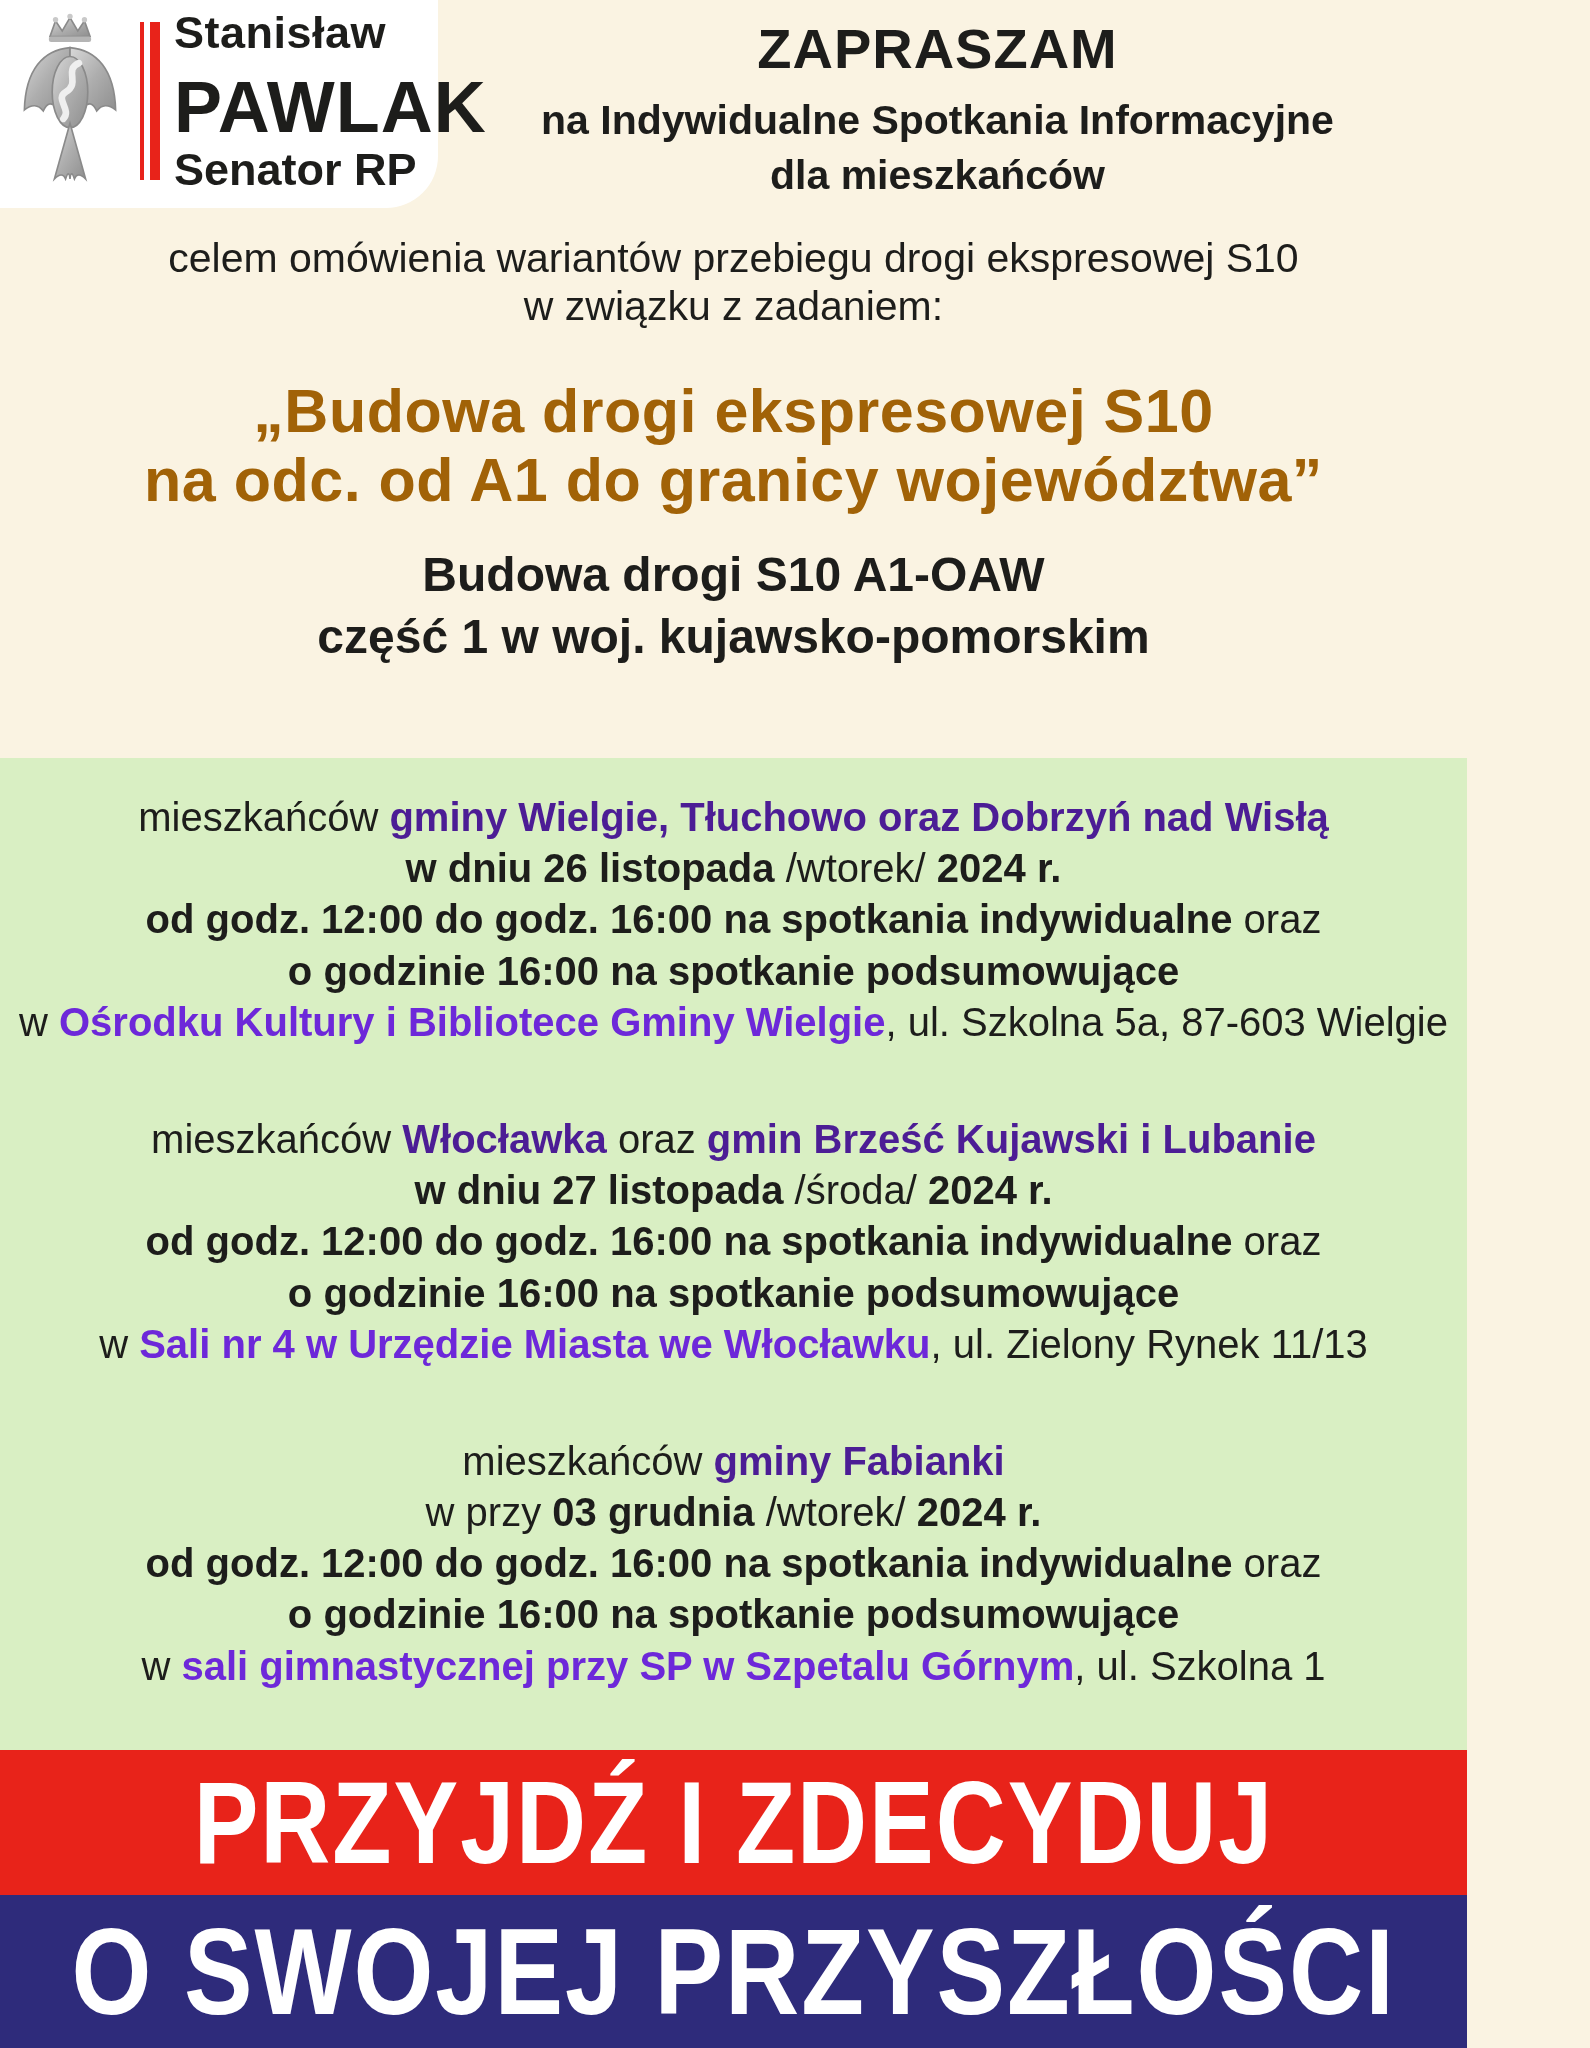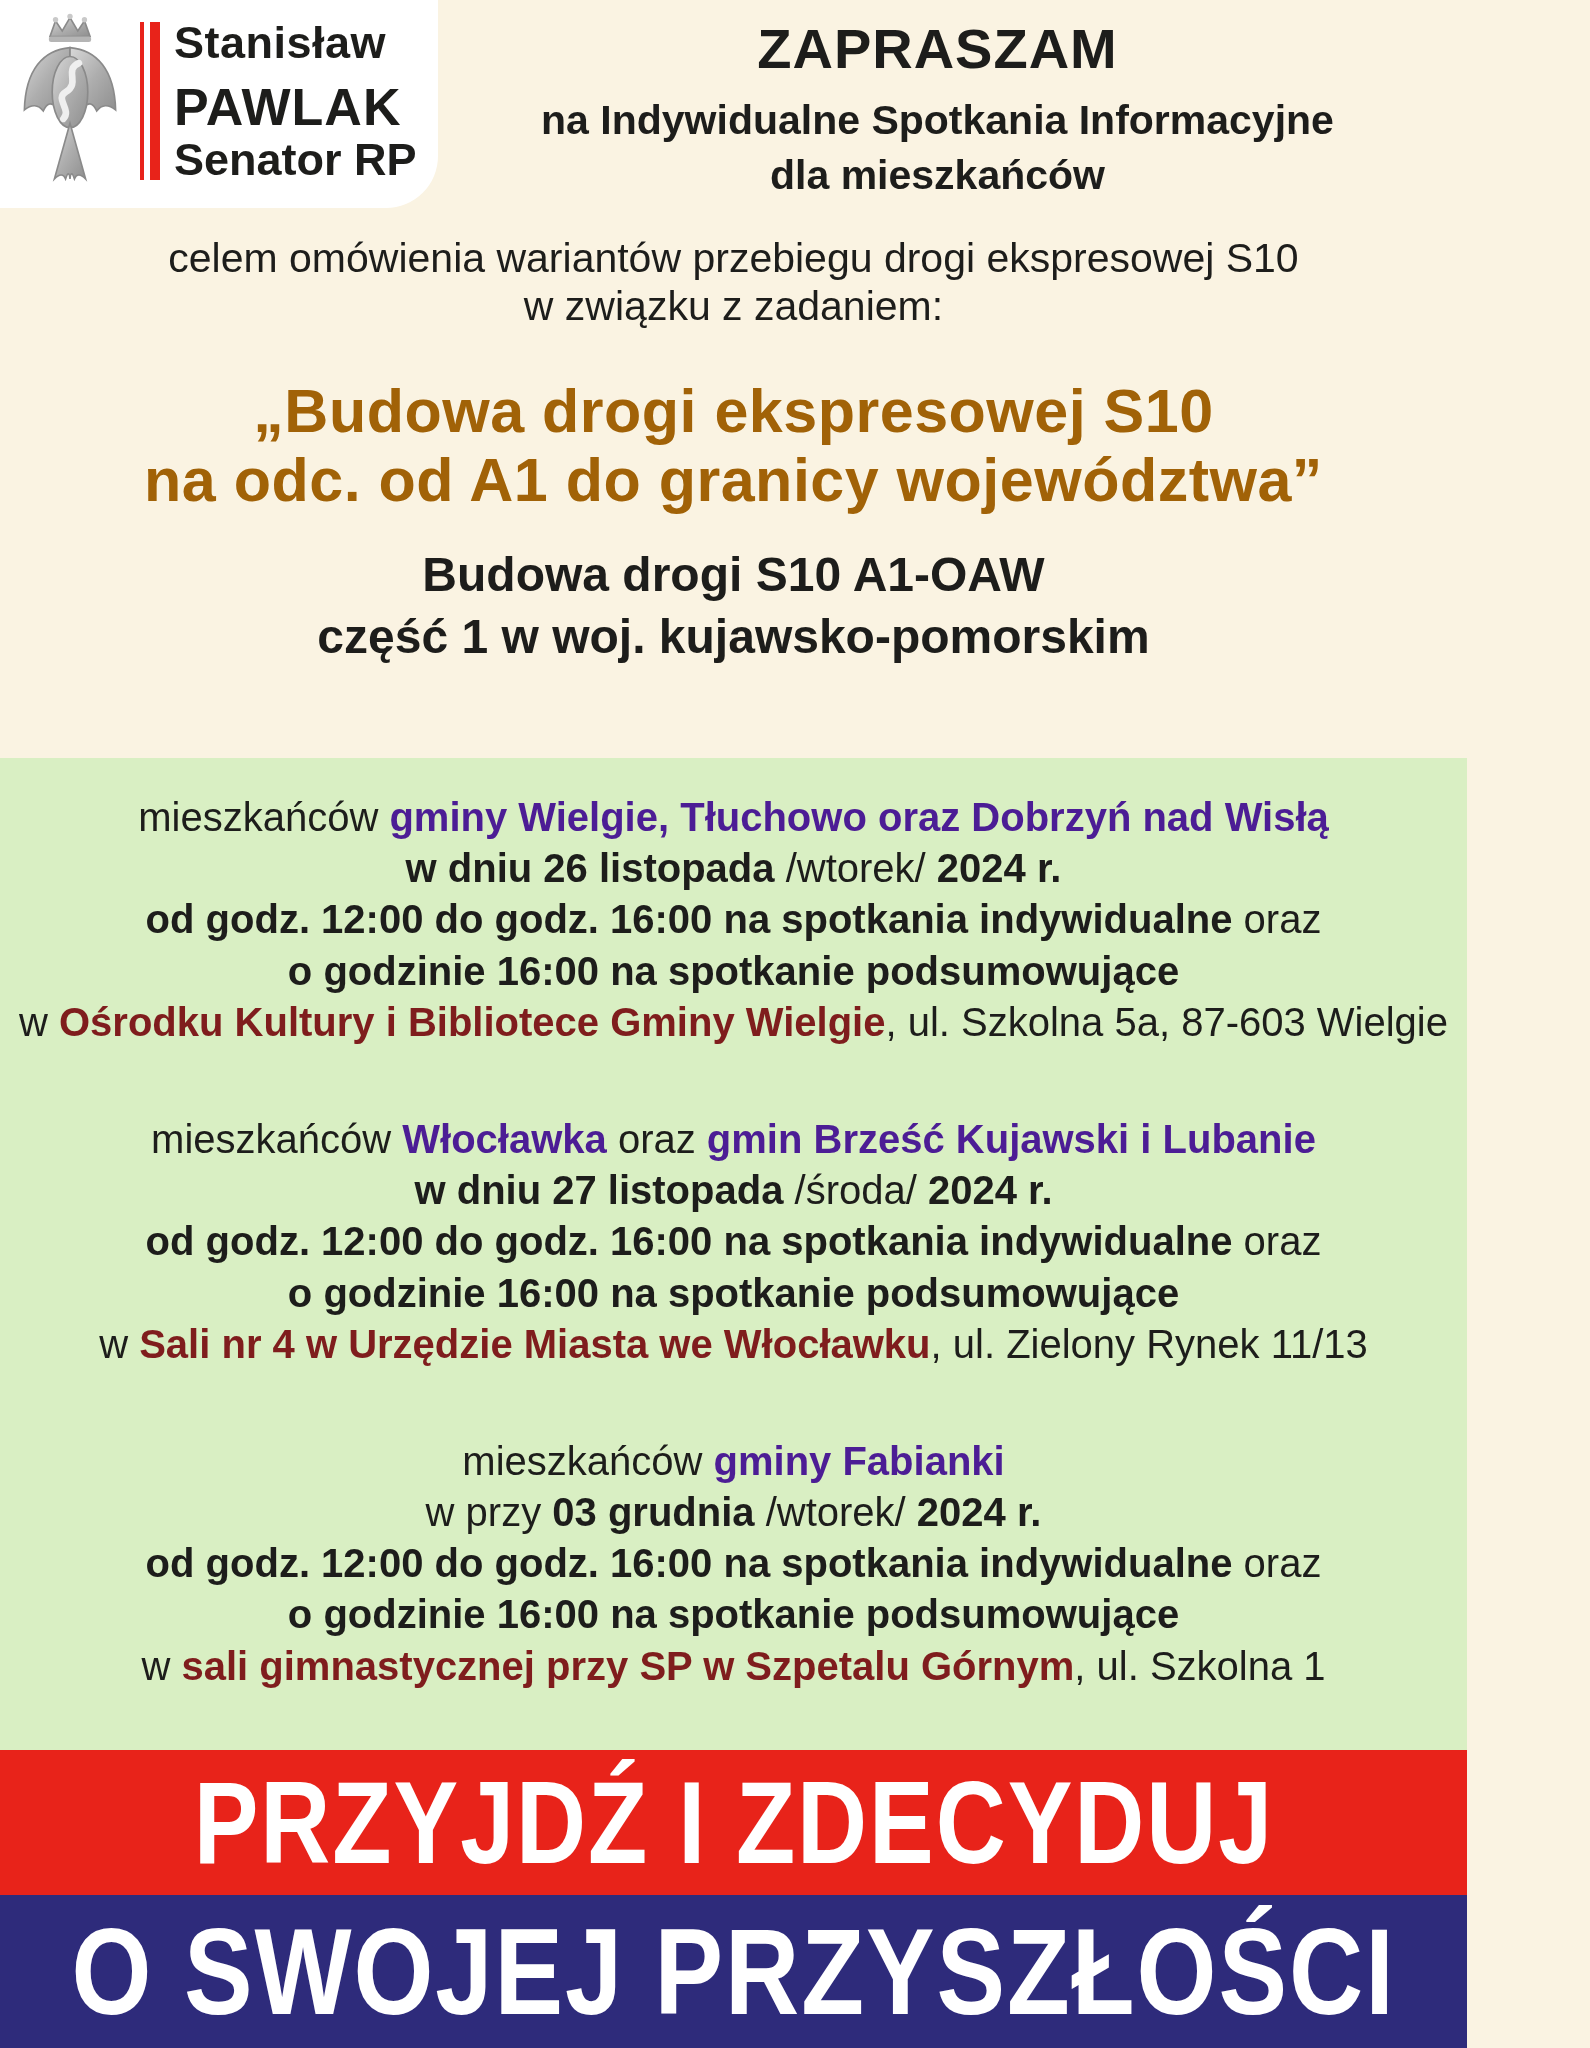--- a/index.html
+++ b/index.html
@@ -20,21 +20,21 @@
     display:flex;align-items:center;gap:14px;
     padding:8px 10px 14px 14px;flex:0 0 auto;
   }
   .eagle{width:112px;height:178px;flex:0 0 auto;}
   .red-stripe{
     width:20px;height:158px;flex:0 0 auto;
     background:linear-gradient(90deg,#e8231a 0 18%,#ffffff 18% 48%,#e8231a 48% 100%);
   }
   .logo-text{line-height:1;}
   .logo-name1{font-size:45px;font-weight:700;letter-spacing:0.5px;}
-  .logo-name2{font-size:52px;font-weight:800;letter-spacing:1px;margin-top:16px;}
+  .logo-name2{font-size:72px;font-weight:800;letter-spacing:1px;margin-top:16px;}
   .logo-name3{font-size:45px;font-weight:700;margin-top:4px;}
 
   .header-text{flex:1;text-align:center;padding-top:16px;padding-right:30px;}
   .header-title{font-size:56px;font-weight:800;letter-spacing:1px;}
   .header-sub1{font-size:41px;font-weight:700;margin-top:16px;}
   .header-sub2{font-size:41px;font-weight:700;margin-top:8px;}
 
   .intro{text-align:center;font-size:41px;line-height:1.18;margin-top:26px;}
 
   .project-title{
@@ -49,21 +49,21 @@
   .green{
     height:992px;background:#d9efc3;box-sizing:border-box;
     display:flex;flex-direction:column;justify-content:flex-start;
     padding-top:34px;
   }
   .meeting{margin-bottom:66px;}
   .meeting:last-child{margin-bottom:0;}
   .m-line{text-align:center;font-size:40px;line-height:1.28;white-space:nowrap;}
   .b{font-weight:700;}
   .navy{color:#4c1d95;font-weight:700;}
-  .red{color:#7f1d1d;font-weight:700;}
+  .red{color:#6d28d9;font-weight:700;}
 
   
   .banner-red{
     height:145px;background:#e8231a;
     display:flex;align-items:center;justify-content:center;
   }
   .banner-navy{
     height:153px;background:#2e2b7b;
     display:flex;align-items:center;justify-content:center;
   }

